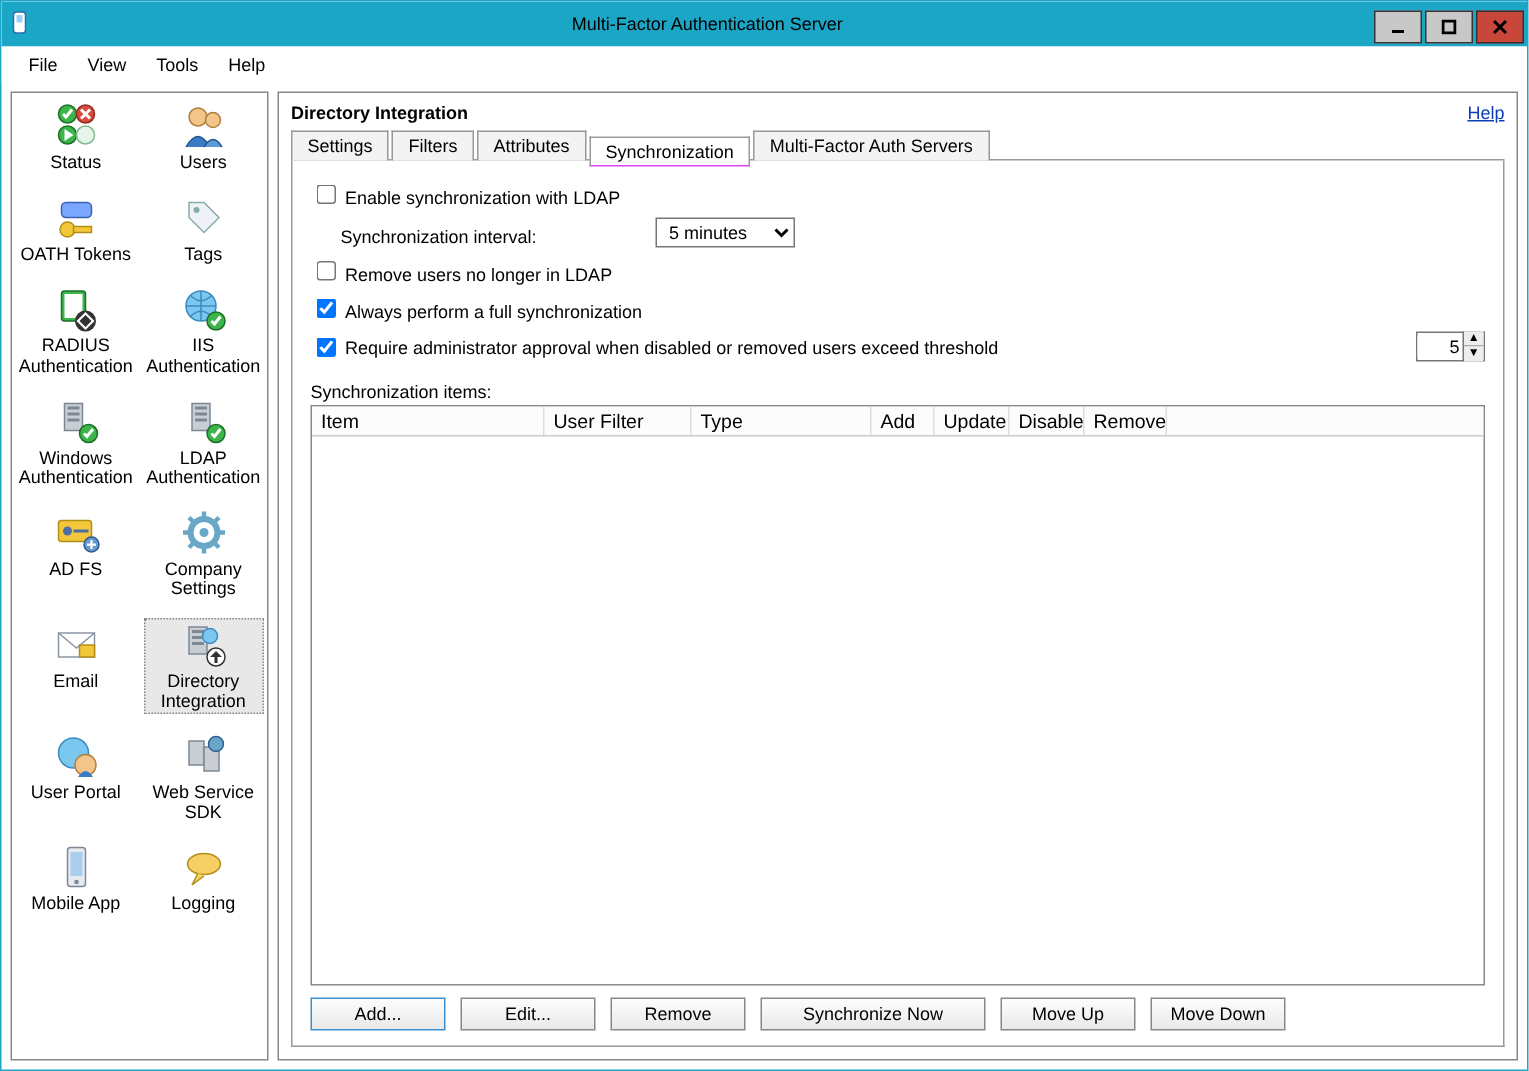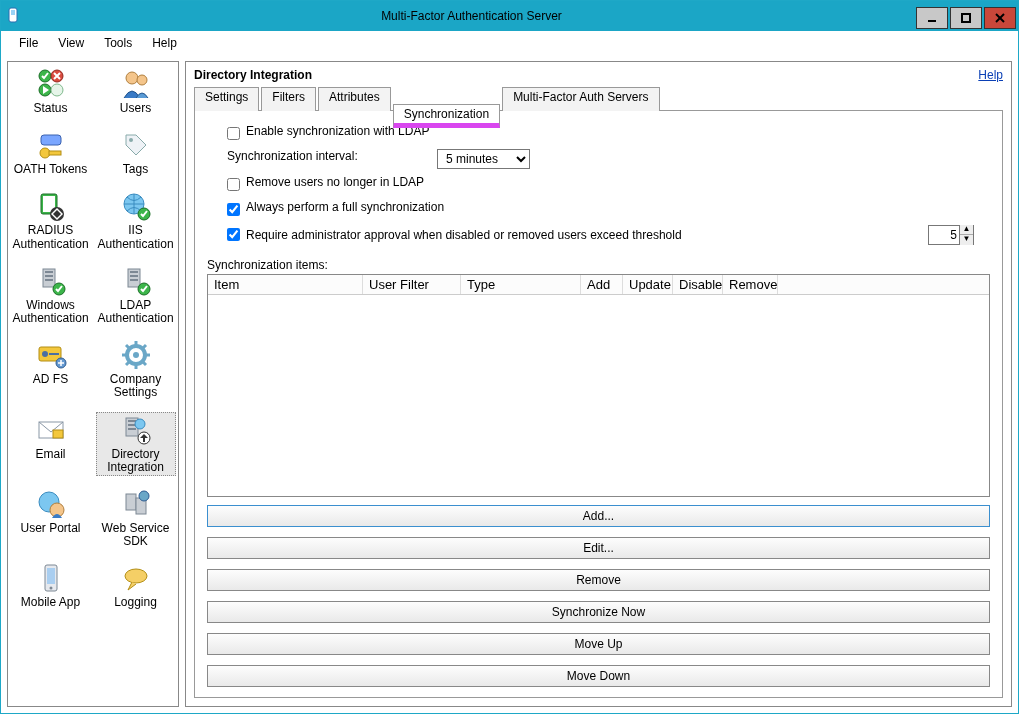--- a/index.html
+++ b/index.html
@@ -110,31 +110,31 @@
     border-bottom:none;
     background:#f3f3f3;
     padding:2px 10px;
     margin-right:2px;
     font-size:12px;
     position:relative;
     top:1px;
   }
   .tab.active {
     background:#fff;
-    border-bottom:5px solid #d946ef;
-    top:18px;
+    border-bottom:1px solid #d946ef;
+    top:5px;
   }
   .tabpanel {
     border:1px solid #999;
     border-top:none;
     flex:1;
     padding:10px 12px;
     display:flex; flex-direction:column;
   }
-  .row { display:flex; align-items:flex-start; margin:3px 16px; }
+  .row { display:flex; align-items:flex-end; margin:3px 0; }
   .row.indent { margin-left:20px; }
   .chk { margin-right:6px; }
   .lbl {}
   .sel {
     border:1px solid #777; height:20px; font-size:12px;
     background:#fff; padding:0 14px 0 4px; min-width:90px;
     appearance:auto;
   }
   .numspin {
     display:inline-flex; align-items:center;
@@ -170,21 +170,21 @@
     font-size:13px;
   }
   .col-item { width:155px; }
   .col-uf   { width:98px;  }
   .col-type { width:120px; }
   .col-add  { width:42px;  }
   .col-upd  { width:50px;  }
   .col-dis  { width:50px;  }
   .col-rem  { width:55px;  }
   .btnrow {
-    display:flex; gap:10px; margin-top:8px;flex-direction:column;
+    display:flex; gap:10px; margin-top:8px;
   }
   .btn {
     border:1px solid #888; background:linear-gradient(#fdfdfd,#e9e9e9);
     height:22px; font-size:12px; padding:0 12px;
     cursor:default;
     min-width:90px;
   }
   .btn.wide { min-width:150px; }
   .btn.active { border-color:#3b8fcf; }
 </style>

